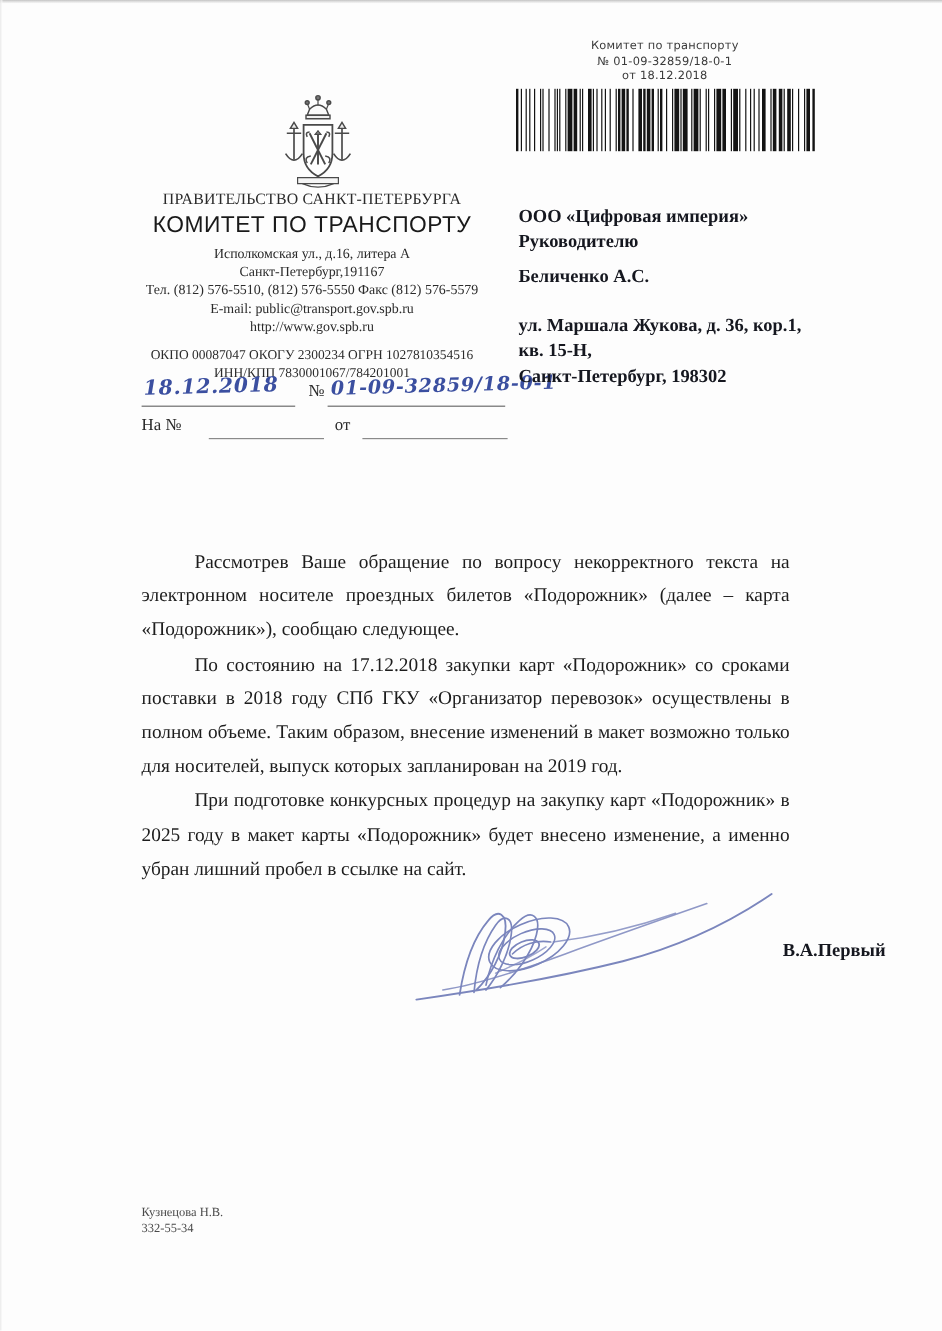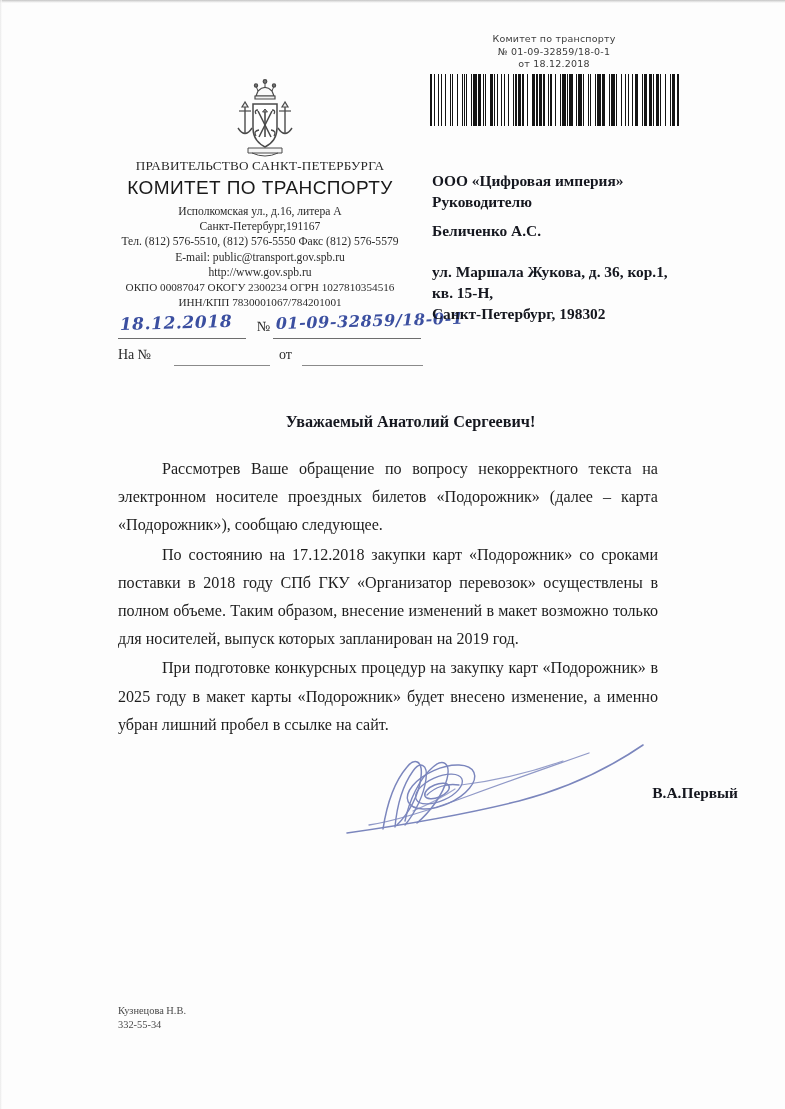--- a/index.html
+++ b/index.html
@@ -89,21 +89,21 @@
     margin-top: 3px;
     color: #191919;
     white-space: nowrap;
   }
   .lh-line {
     font-size: 11.6px;
     line-height: 15.2px;
     color: #2b2b2b;
   }
   #lh-contacts { margin-top: 5px; }
-  #lh-codes { }
+  #lh-codes { margin-top: 9px; }
   .lh-code-line {
     font-size: 11.2px;
     line-height: 14.6px;
     color: #2b2b2b;
   }
 
   
   #reference-block {
     position: absolute;
     left: 118px; top: 316px;
@@ -468,21 +468,20 @@
 
   <div id="addressee">
     <div>ООО «Цифровая империя»</div>
     <div>Руководителю</div>
     <div id="addr-person">Беличенко А.С.</div>
     <div id="addr-street">ул. Маршала Жукова, д. 36, кор.1,</div>
     <div>кв. 15-Н,</div>
     <div>Санкт-Петербург, 198302</div>
   </div>
 
-  <div id="greeting">Уважаемый Анатолий Сергеевич!</div>
 
   <div id="body-text">
     <p>Рассмотрев Ваше обращение по вопросу некорректного текста на электронном носителе проездных билетов «Подорожник» (далее – карта «Подорожник»), сообщаю следующее.</p>
     <p>По состоянию на 17.12.2018 закупки карт «Подорожник» со сроками поставки в 2018 году СПб ГКУ «Организатор перевозок» осуществлены в полном объеме. Таким образом, внесение изменений в макет возможно только для носителей, выпуск которых запланирован на 2019 год.</p>
     <p>При подготовке конкурсных процедур на закупку карт «Подорожник» в 2025 году в макет карты «Подорожник» будет внесено изменение, а именно убран лишний пробел в ссылке на сайт.</p>
   </div>
 
   <div id="signature-block">
     <div id="signature-ink">
       <svg viewBox="0 0 310 110" width="310" height="110" aria-hidden="true">

